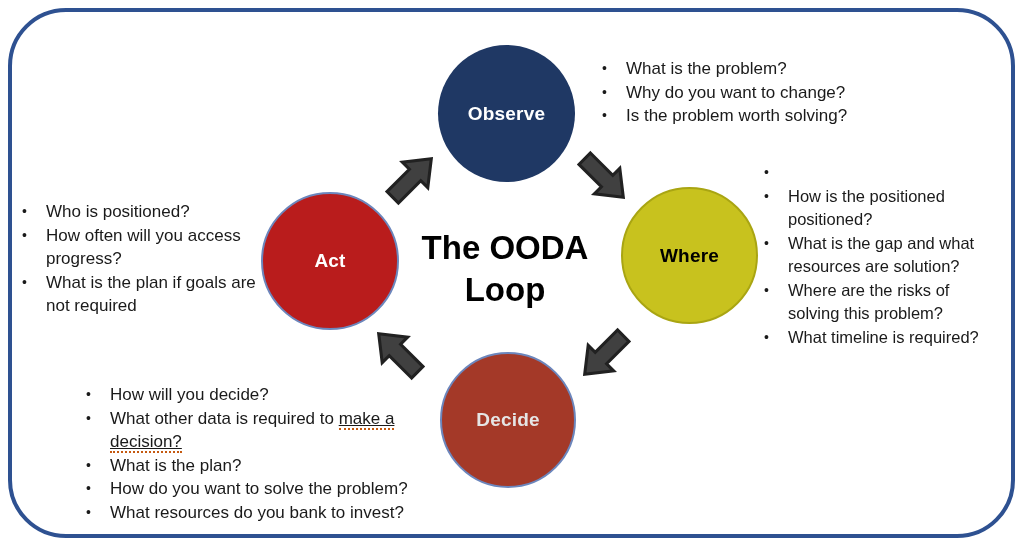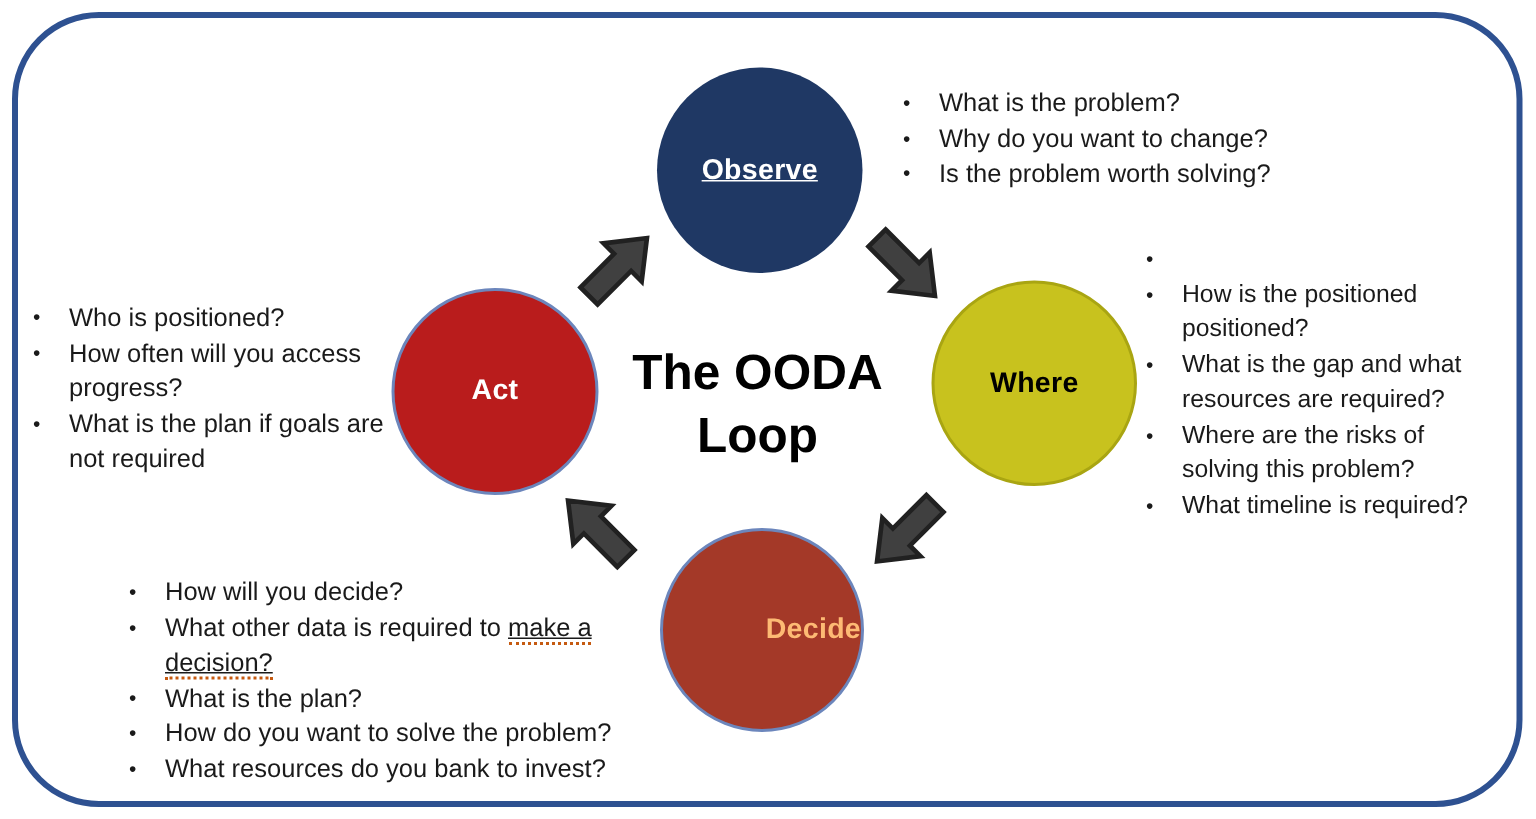--- a/index.html
+++ b/index.html
@@ -75,27 +75,27 @@
     border-bottom: 2px dotted #C55A11;
   }
 </style>
 </head>
 <body>
 
 <div class="canvas">
 
   <div class="frame" style="border-color: rgb(46, 81, 145);"></div>
 
-  <div class="circle" id="node-observe" style="background: rgb(31, 56, 100); color: rgb(255, 255, 255); text-decoration: underline;">
+  <div class="circle" id="node-observe" style="background: rgb(31, 56, 100); color: rgb(255, 255, 255);">
     <span>Observe</span>
   </div>
   <div class="circle" id="node-orient" style="background: rgb(200, 194, 30); color: rgb(0, 0, 0);">
     <span>Where</span>
   </div>
-  <div class="circle" id="node-decide" style="background: rgb(164, 57, 40); color: #fdba74; justify-content: flex-end;">
+  <div class="circle" id="node-decide" style="background: rgb(164, 57, 40); color: #e5e5e5;">
     <span>Decide</span>
   </div>
   <div class="circle" id="node-act" style="background: #b91c1c; color: rgb(255, 255, 255);">
     <span>Act</span>
   </div>
 
   <div class="center-title">
     <div>The OODA</div>
     <div>Loop</div>
   </div>
@@ -145,21 +145,21 @@
         <span class="dot">•</span>
       </li>
 
       <li>
         <span class="dot">•</span>
         <span class="txt"><span>How is the positioned positioned?</span></span>
       </li>
 
       <li>
         <span class="dot">•</span>
-        <span class="txt"><span>What is the gap and what resources are required?</span></span>
+        <span class="txt"><span>What is the gap and what resources are solution?</span></span>
       </li>
 
       <li>
         <span class="dot">•</span>
         <span class="txt"><span>Where are the risks of solving this problem?</span></span>
       </li>
 
       <li>
         <span class="dot">•</span>
         <span class="txt"><span>What timeline is required?</span></span>

